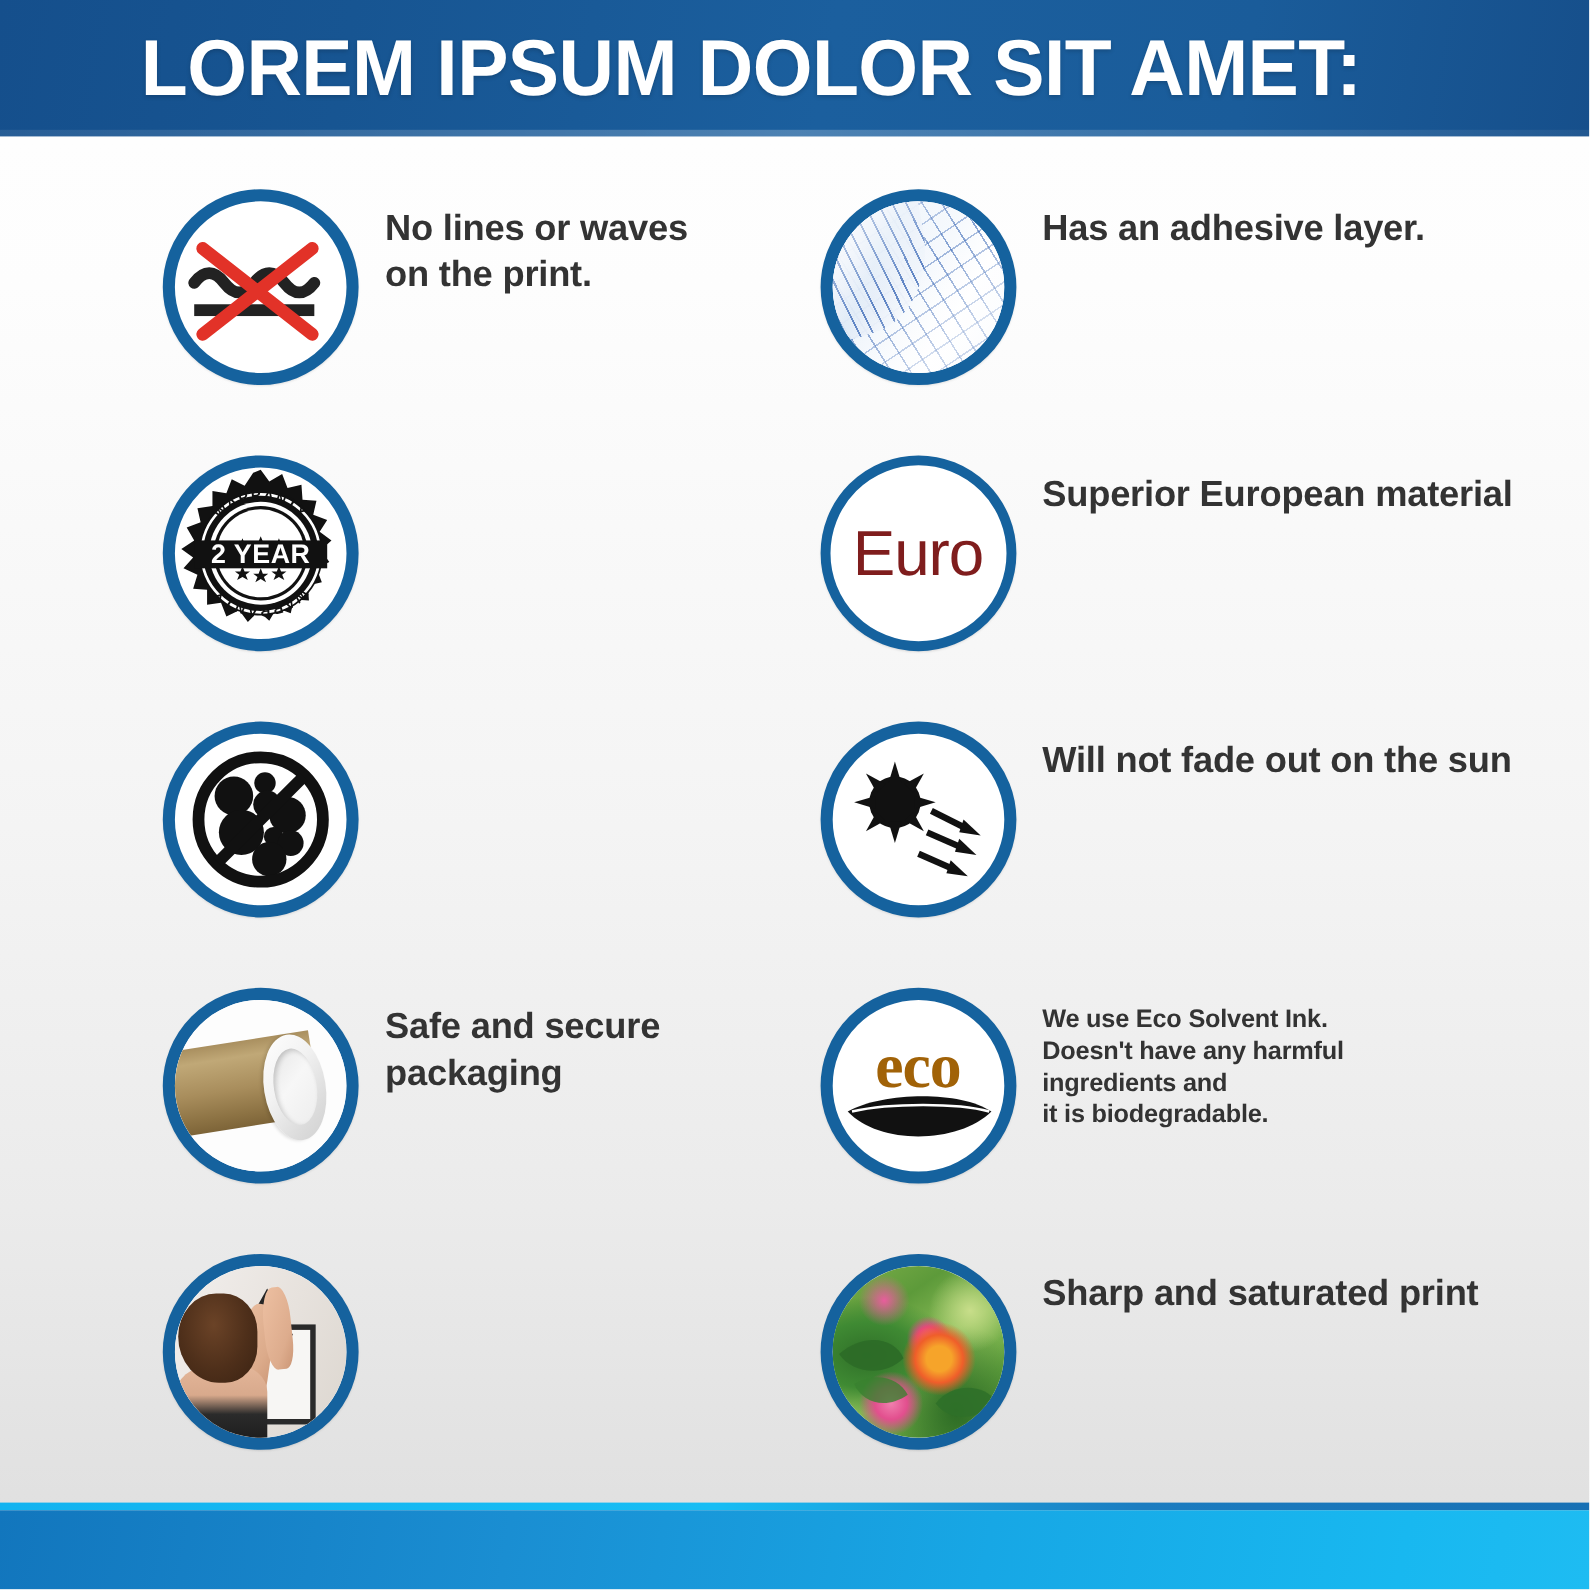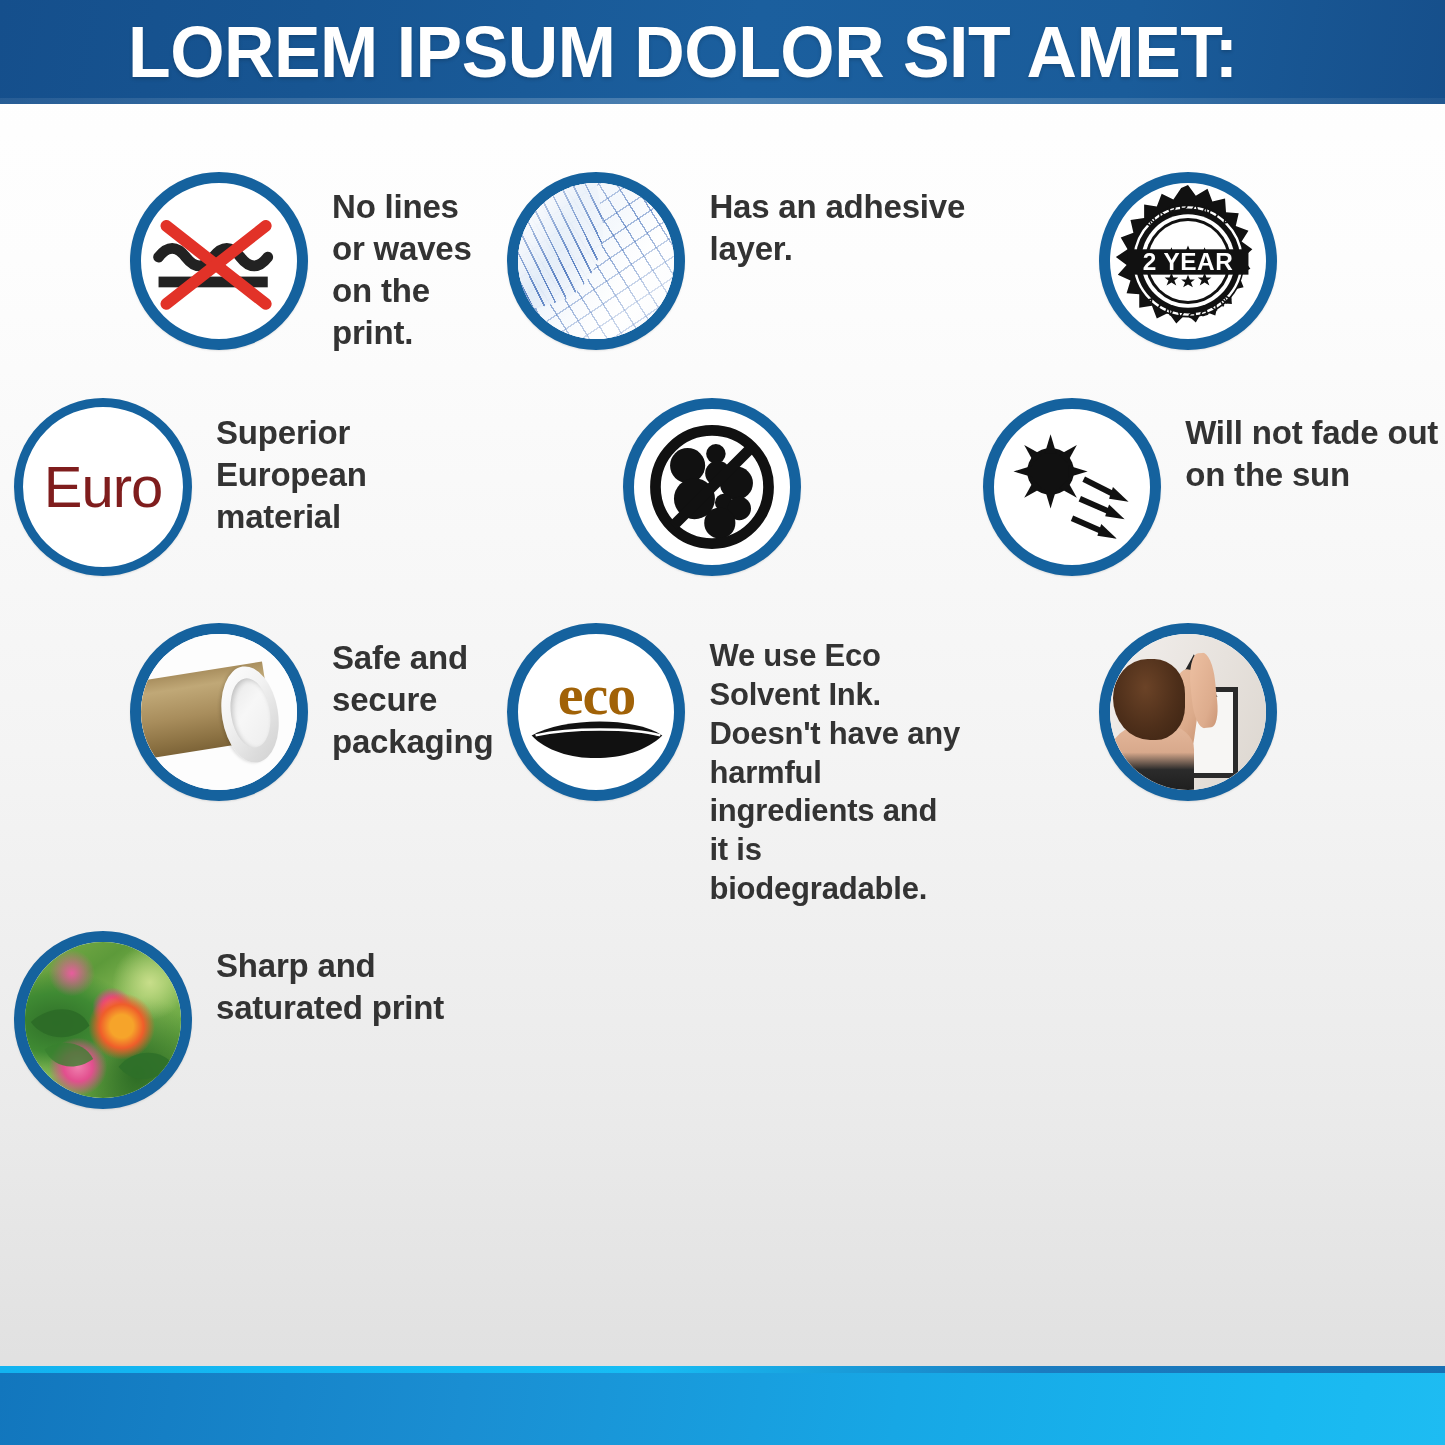--- a/index.html
+++ b/index.html
@@ -23,21 +23,21 @@
                 #ffffff 0%, #fdfdfd 18%, #f4f4f4 52%,
                 #ebebeb 76%, #e2e2e2 92%, #dedede 100%);
     overflow: hidden;
   }
 
   
   .header-banner {
     position: absolute;
     top: 0; left: 0;
     width: 1445px;
-    height: 104px;
+    height: 124px;
     background: linear-gradient(100deg, #154f8c 0%, #175592 22%, #1b5f9e 52%,
                                 #1a5c9a 78%, #164f8b 100%);
     display: flex;
     align-items: center;
     overflow: hidden;
   }
   .header-banner::after {
     content: "";
     position: absolute;
     left: 0; bottom: 0;
@@ -73,22 +73,23 @@
     background: linear-gradient(to right, #12b3f0 0%, #17bdf4 45%, #1b7cc0 72%, #1770b4 100%);
   }
 
   
   .grid {
     position: absolute;
     top: 150px; left: 0;
     width: 1445px;
     height: 1210px;
     display: grid;
-    grid-template-columns: 1fr 1fr 1fr;
+    grid-template-columns: 1fr 1fr;
     grid-template-rows: repeat(5, 1fr);
+    padding-left: 18px;
   }
   .feature {
     display: flex;
     align-items: flex-start;
     padding-left: 130px;
     padding-top: 22px;
   }
   .feature.col2 { padding-left: 14px; }
 
   .icon-wrap {
@@ -111,21 +112,21 @@
   .feature-text {
     margin-left: 24px;
     padding-top: 14px;
     color: #333333;
     font-size: 33px;
     font-weight: bold;
     line-height: 1.27;
     letter-spacing: -0.2px;
     white-space: pre-line;
   }
-  .feature-text.small { font-size: 31px; line-height: 1.25; }
+  .feature-text.small { font-size: 23px; line-height: 1.25; }
 
   
   .wave-icon { position: absolute; inset: 0; }
 
   
   .mesh-bg {
     position: absolute;
     inset: 0;
     background:
       repeating-linear-gradient(58deg, rgba(40,90,175,.55) 0 1.4px, transparent 1.4px 15px),

